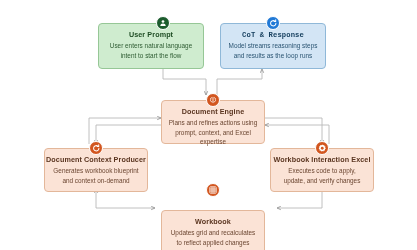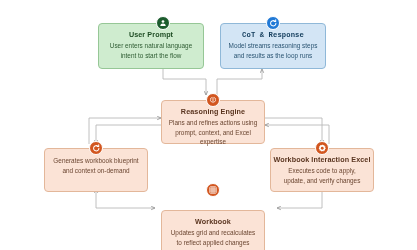--- a/index.html
+++ b/index.html
@@ -105,32 +105,33 @@
     <div class="desc">Model streams reasoning steps and results as the loop runs</div>
   </div>
   <div class="badge brightblue" style="left:266px;top:16px;">
     <svg width="8.5" height="8.5" viewBox="0 0 16 16" fill="none" stroke="#ffffff" stroke-width="1.9" stroke-linecap="round">
       <path d="M13,8 A5,5 0 1 1 11.2,4.2"></path>
       <path d="M12.6,1.4 L12.6,4.6 L9.4,4.6"></path>
     </svg>
   </div>
 
   <div class="node" style="left:161px;top:100px;width:104px;height:44px;">
-    <div class="title">Reasoning Engine</div>
+    <div class="title">Document Engine</div>
     <div class="desc">Plans and refines actions using prompt, context, and Excel expertise</div>
   </div>
   <div class="badge orange" style="left:206px;top:93px;">
     <svg width="8" height="8" viewBox="0 0 16 16" fill="none" stroke="#ffffff" stroke-width="1.6" stroke-linecap="round">
       <path d="M8,2.6 L8,13.4"></path>
       <path d="M5.2,3.4 C3,3.8 2.2,6 3.4,7.4 C2.2,9 3.4,11.6 5.6,11.8"></path>
       <path d="M10.8,3.4 C13,3.8 13.8,6 12.6,7.4 C13.8,9 12.6,11.6 10.4,11.8"></path>
     </svg>
   </div>
 
   <div class="node" style="left:44px;top:148px;width:104px;height:44px;">
+    <div class="title">Document Context Producer</div>
     <div class="desc">Generates workbook blueprint and context on-demand</div>
   </div>
   <div class="badge orange" style="left:89px;top:141px;">
     <svg width="8.5" height="8.5" viewBox="0 0 16 16" fill="none" stroke="#ffffff" stroke-width="1.9" stroke-linecap="round">
       <path d="M13,8 A5,5 0 1 1 11.2,4.2"></path>
       <path d="M12.6,1.4 L12.6,4.6 L9.4,4.6"></path>
     </svg>
   </div>
 
   <div class="node" style="left:270px;top:148px;width:104px;height:44px;">

